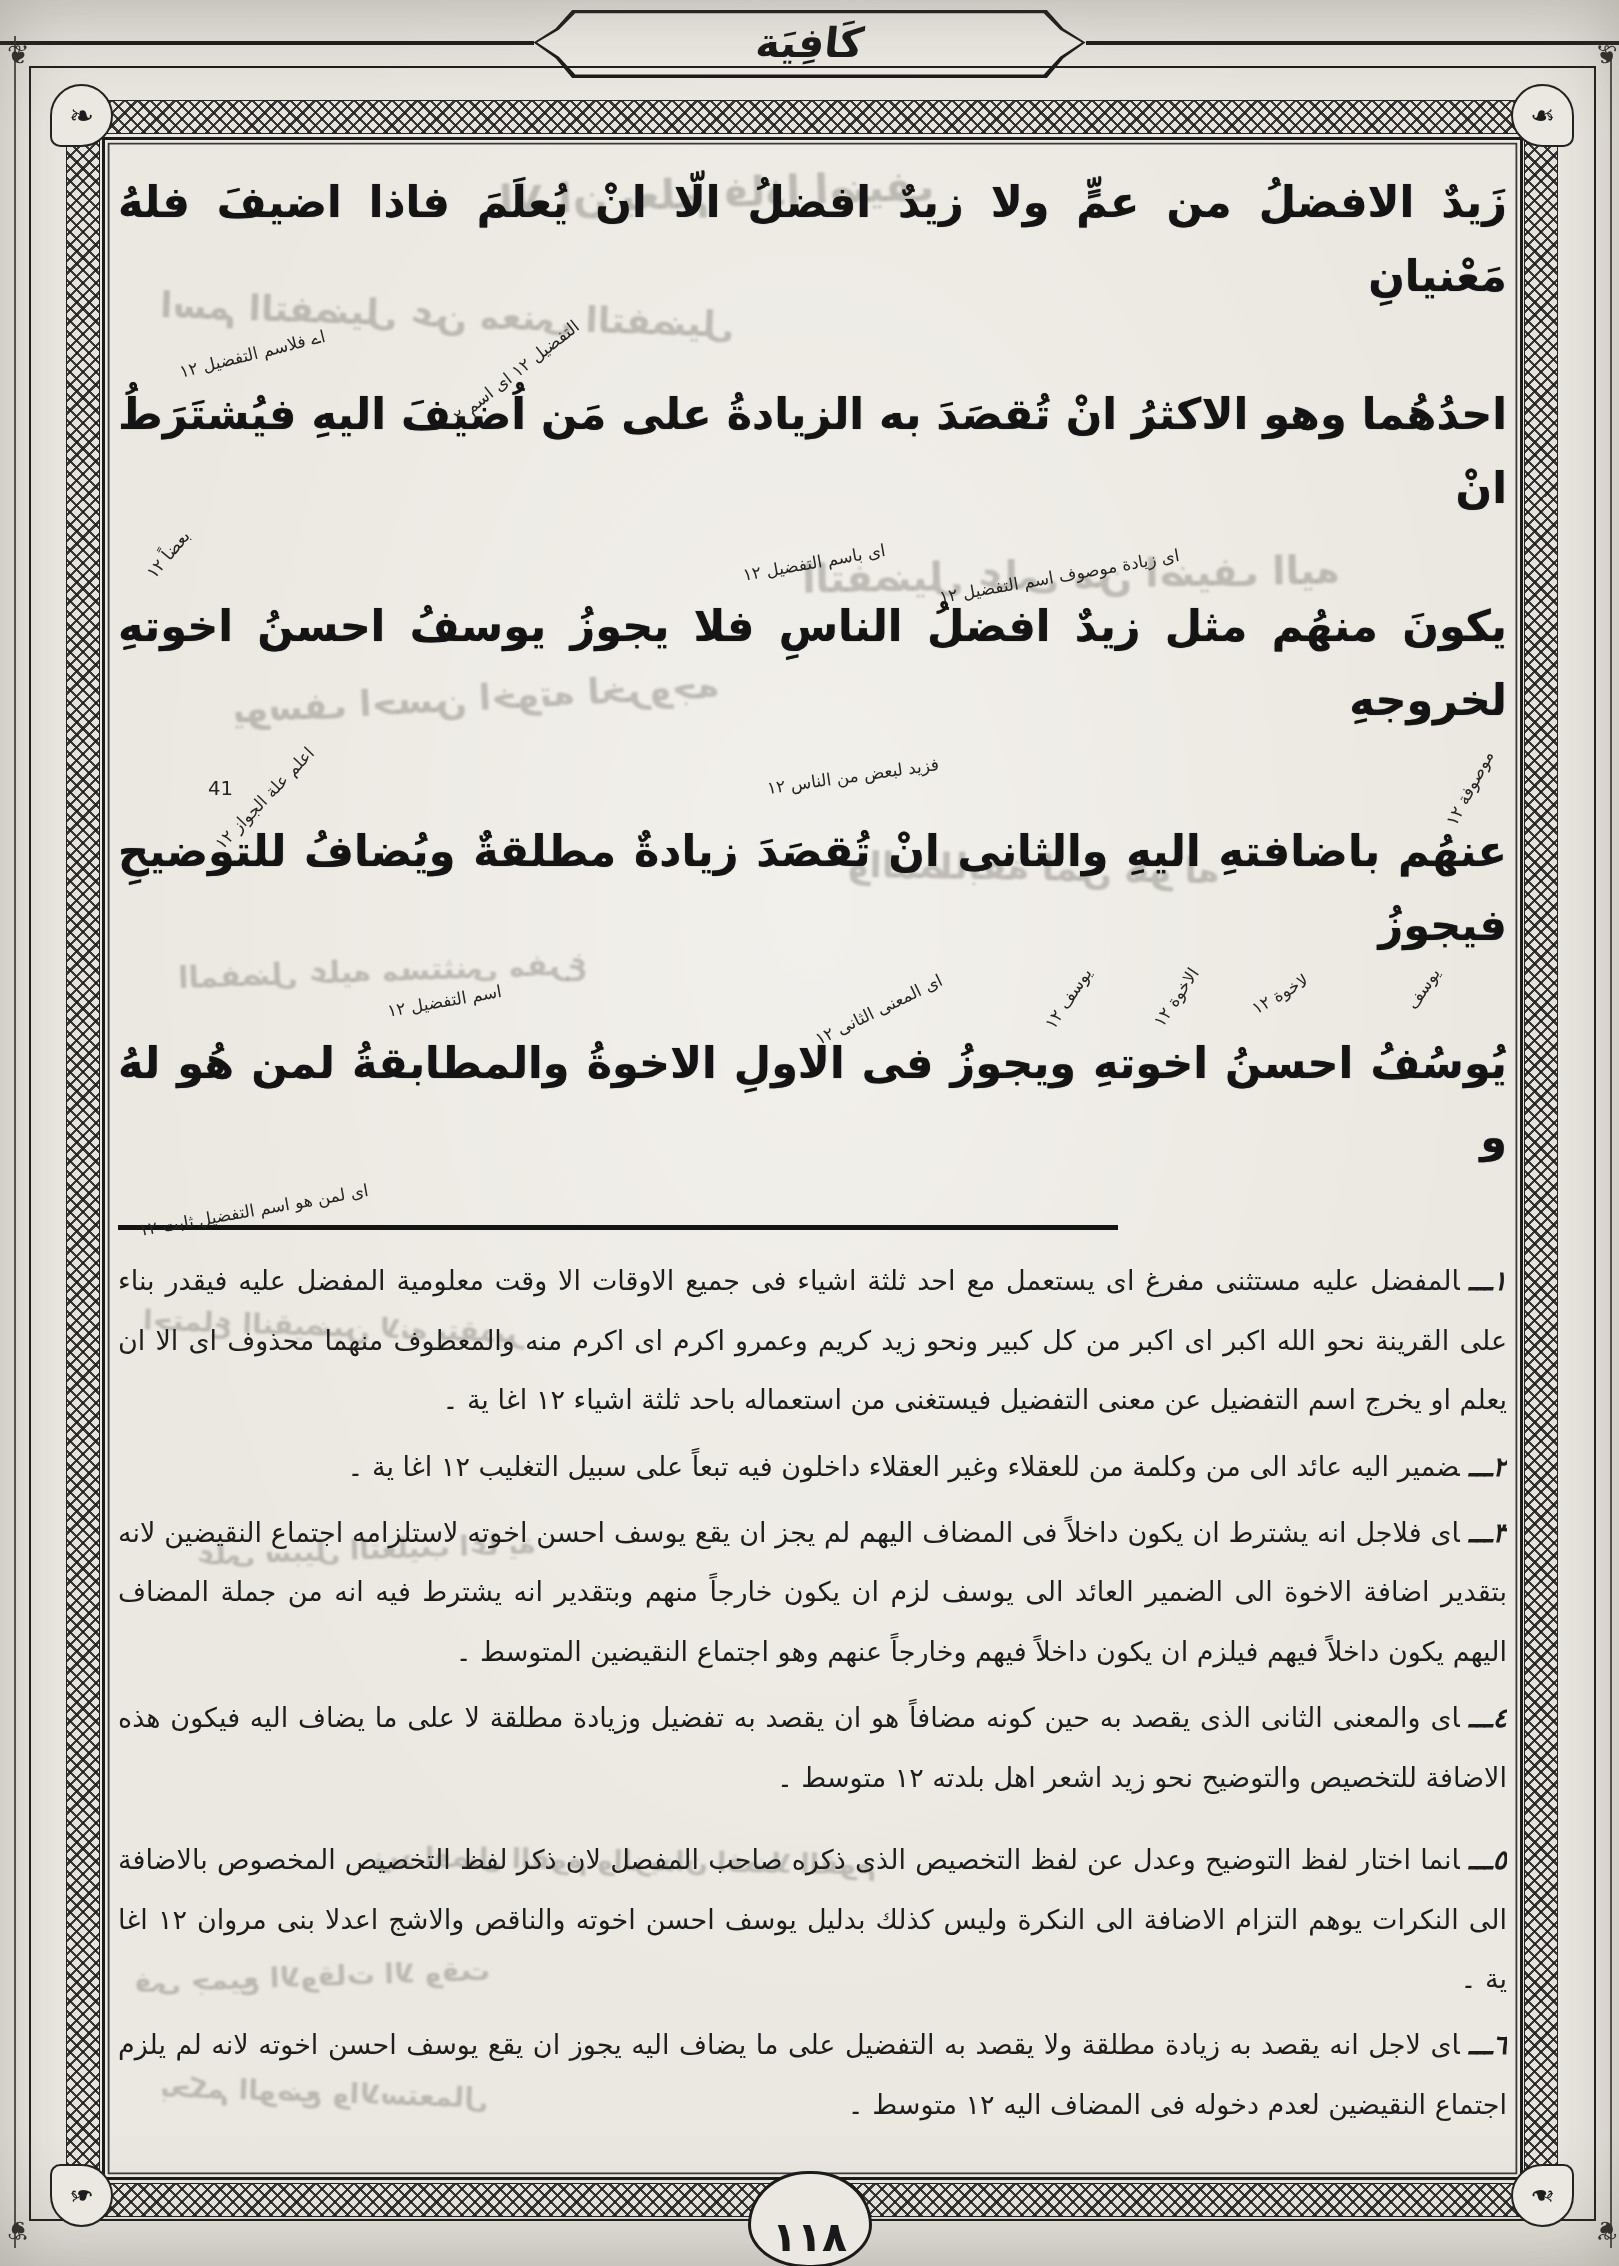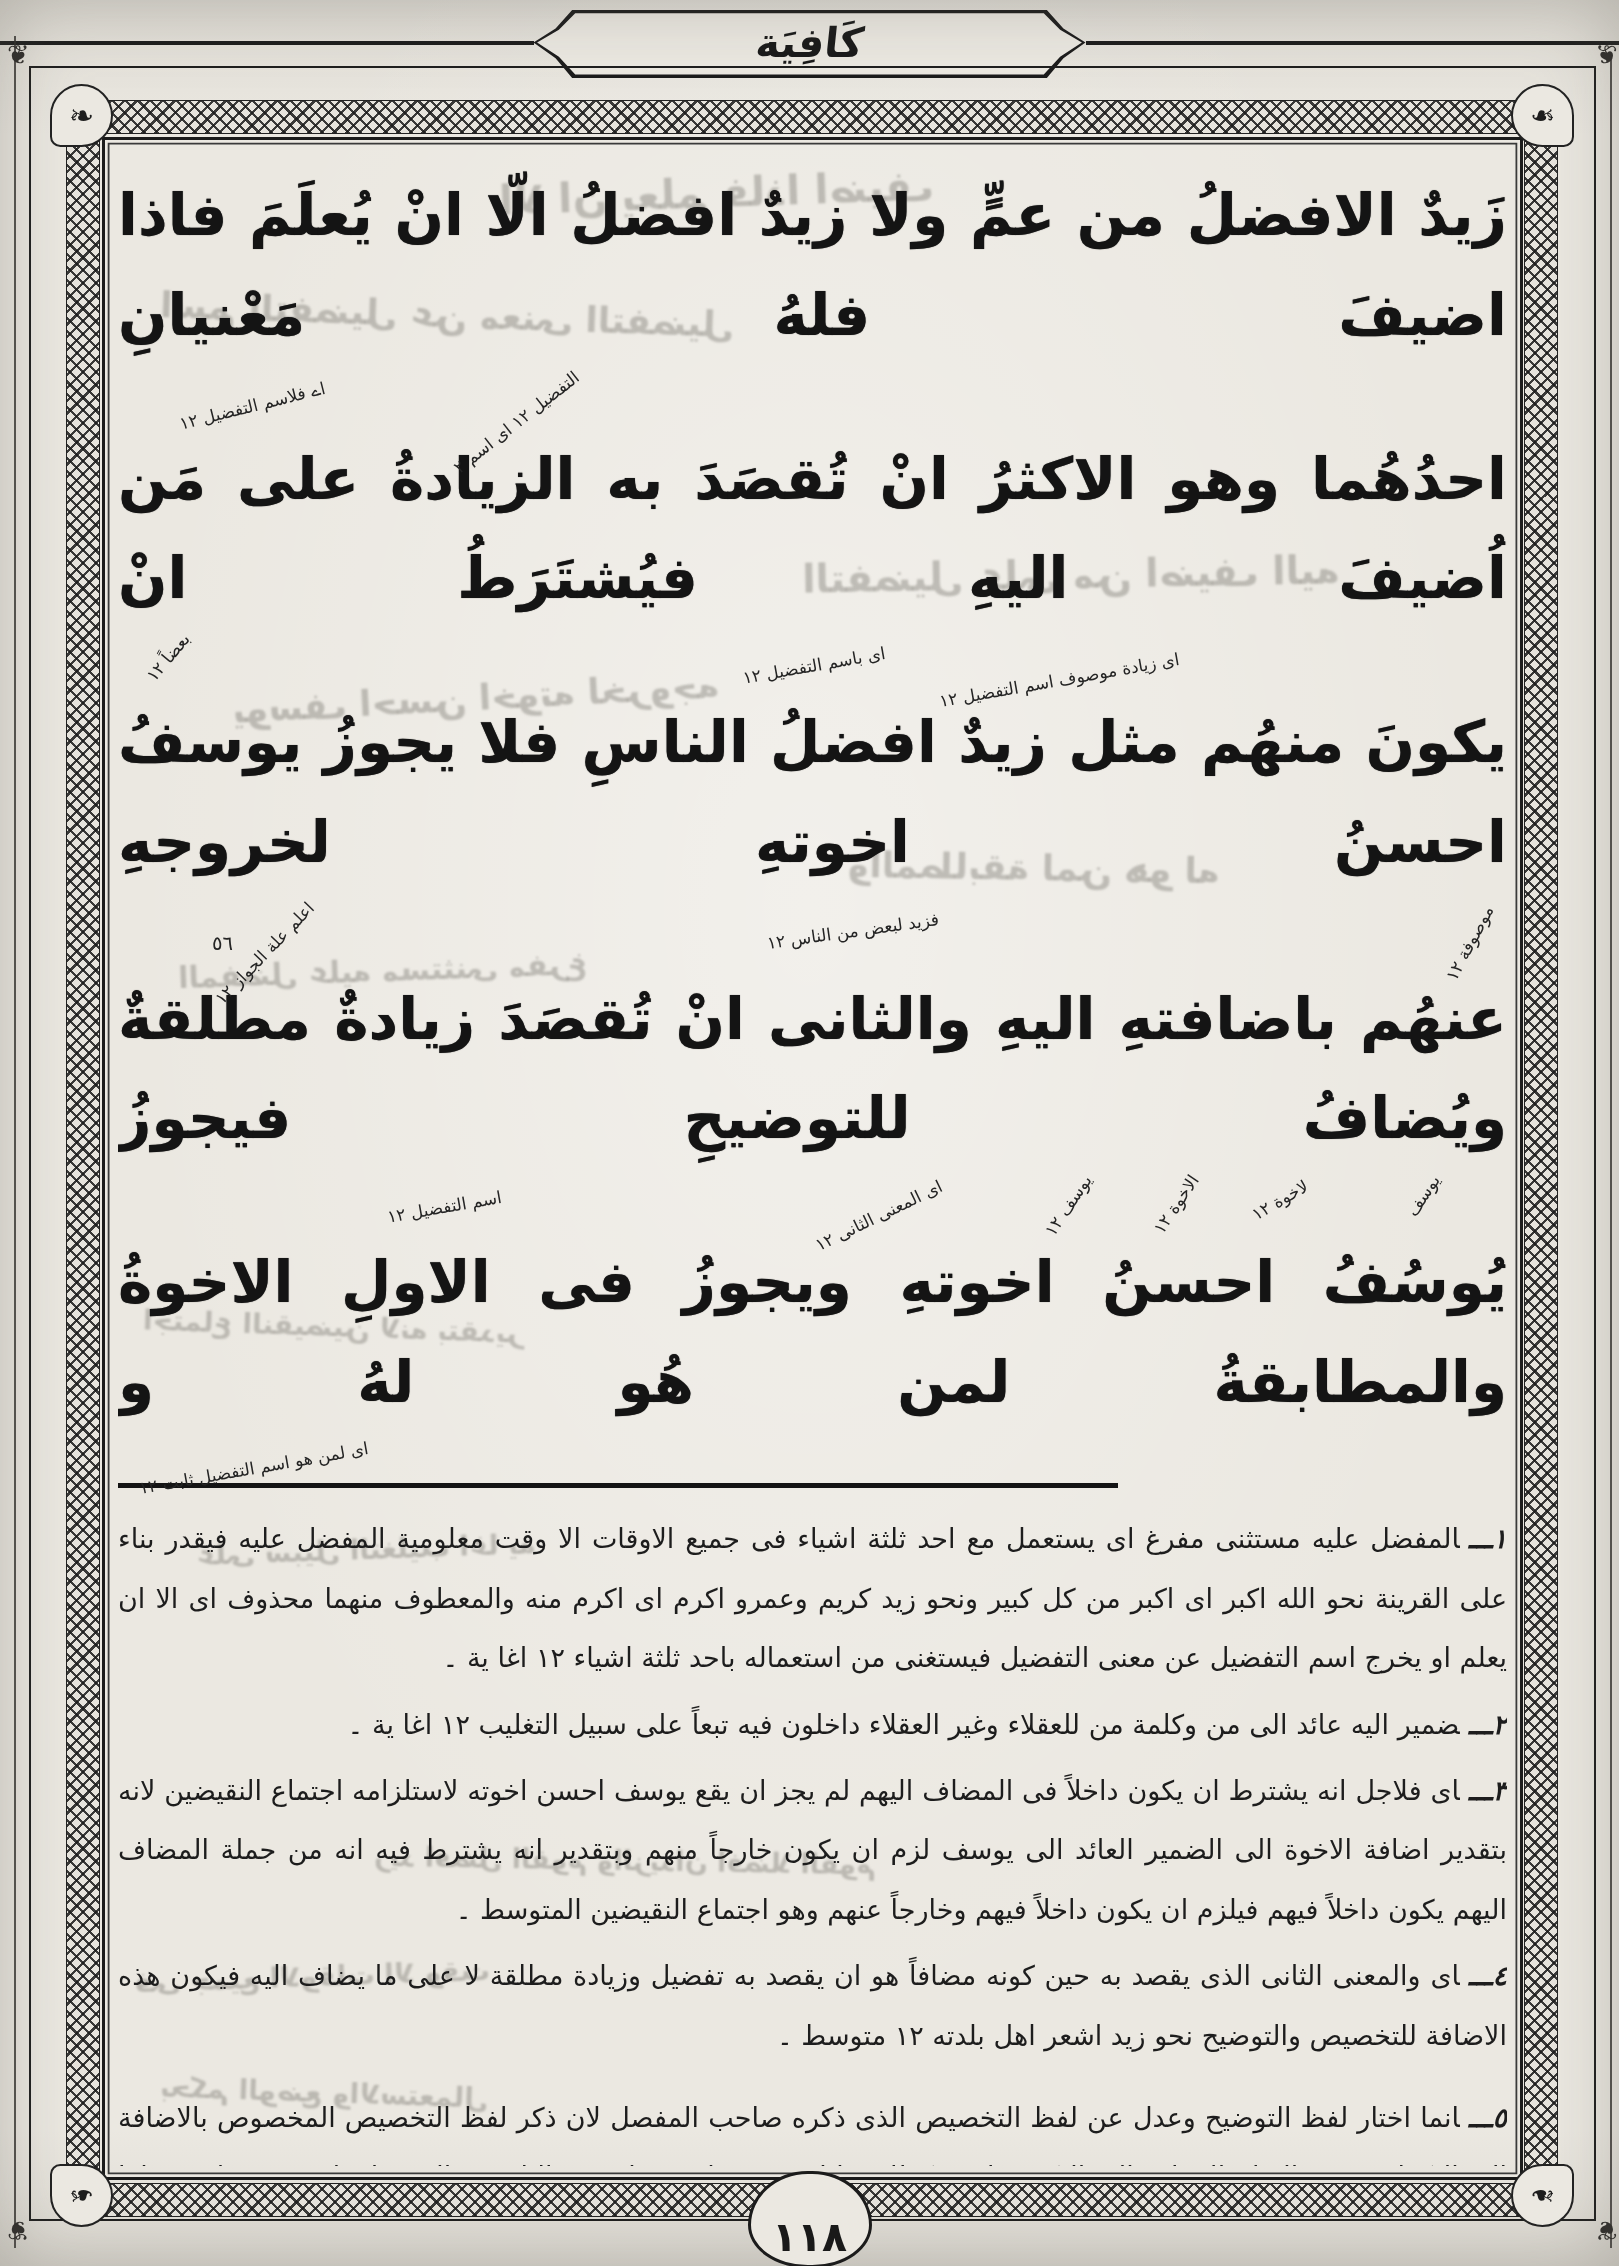--- a/index.html
+++ b/index.html
@@ -45,21 +45,21 @@
     font-size:30px;color:#1d1d1d;z-index:3;}
   .co-tl{left:50px;top:84px;border-radius:55% 55% 55% 18%;}
   .co-tr{right:45px;top:84px;border-radius:55% 55% 18% 55%;}
   .co-bl{left:50px;top:2164px;border-radius:18% 55% 55% 55%;}
   .co-br{right:45px;top:2164px;border-radius:55% 18% 55% 55%;}
   .corner-fan{position:absolute;font-size:27px;color:#33312e;z-index:1;}
   .cf-tl{left:7.1px;top:39px;}  .cf-tr{right:1.8px;top:39px;transform:scaleX(-1);}
   .cf-bl{left:7.1px;top:2215px;transform:scaleY(-1);}  .cf-br{right:1.8px;top:2215px;transform:scale(-1,-1);}
   
   .content{position:absolute;left:118px;right:112px;top:150px;bottom:100px;overflow:hidden;z-index:2;direction:rtl;}
-  .matn-line{font-size:58px;font-weight:bold;line-height:1.72;direction:rtl;
+  .matn-line{font-size:43px;font-weight:bold;line-height:1.72;direction:rtl;
     text-align:justify;text-align-last:justify;text-justify:inter-word;
     color:#141414;text-shadow:0 0 0.9px rgba(0,0,0,.7);white-space:normal;}
   .gloss-row{position:relative;height:64px;}
   .gloss-row.tall{height:77px;}
   .gloss-row.short{height:43px;}
   .gloss{position:absolute;font-size:17px;color:#242424;white-space:nowrap;
     transform-origin:right top;}
   .divider{height:5.3px;background:#141414;width:72%;margin:7.1px auto 21.4px 0;margin-right:auto;margin-left:0;}
   .note{font-size:27px;line-height:2.2;text-align:justify;text-justify:inter-word;
     direction:rtl;margin-bottom:7.1px;color:#1d1d1d;}
@@ -138,21 +138,21 @@
       <span class="gloss" style="right:624px;top:14.3px;transform:rotate(-10deg);">اى باسم التفضيل ١٢</span>
       <span class="gloss" style="right:330px;top:19.6px;transform:rotate(-10deg);">اى زيادة موصوف اسم التفضيل ١٢</span>
       <span class="gloss" style="right:1328px;top:0px;transform:rotate(-50deg);">بعضاً ١٢</span>
     </div>
 
     <div class="matn-line">يكونَ منهُم مثل زيدٌ افضلُ الناسِ فلا يجوزُ يوسفُ احسنُ اخوتهِ لخروجهِ</div>
     <div class="gloss-row tall">
       <span class="gloss" style="right:570px;top:16px;transform:rotate(-8deg);">فزيد لبعض من الناس ١٢</span>
       <span class="gloss" style="right:27px;top:9px;transform:rotate(-62deg);">موصوفة ١٢</span>
       <span class="gloss" style="right:1203px;top:5.3px;transform:rotate(-46deg);">اعلم علة الجواز ١٢</span>
-      <span class="gloss" style="right:1274px;top:39px;font-size:19.6px;">٥٦</span>
+      <span class="gloss" style="right:1274px;top:39px;font-size:19.6px;">41</span>
     </div>
 
     <div class="matn-line">عنهُم باضافتهِ اليهِ والثانى انْ تُقصَدَ زيادةٌ مطلقةٌ ويُضافُ للتوضيحِ فيجوزُ</div>
     <div class="gloss-row">
       <span class="gloss" style="right:1007px;top:18px;transform:rotate(-10deg);">اسم التفضيل ١٢</span>
       <span class="gloss" style="right:570px;top:7.1px;transform:rotate(-26deg);">اى المعنى الثانى ١٢</span>
       <span class="gloss" style="right:428px;top:1.8px;transform:rotate(-56deg);">يوسف ١٢</span>
       <span class="gloss" style="right:321px;top:1.8px;transform:rotate(-56deg);">الاخوة ١٢</span>
       <span class="gloss" style="right:205px;top:7.1px;transform:rotate(-30deg);">لاخوة ١٢</span>
       <span class="gloss" style="right:80px;top:1.8px;transform:rotate(-56deg);">يوسف</span>

